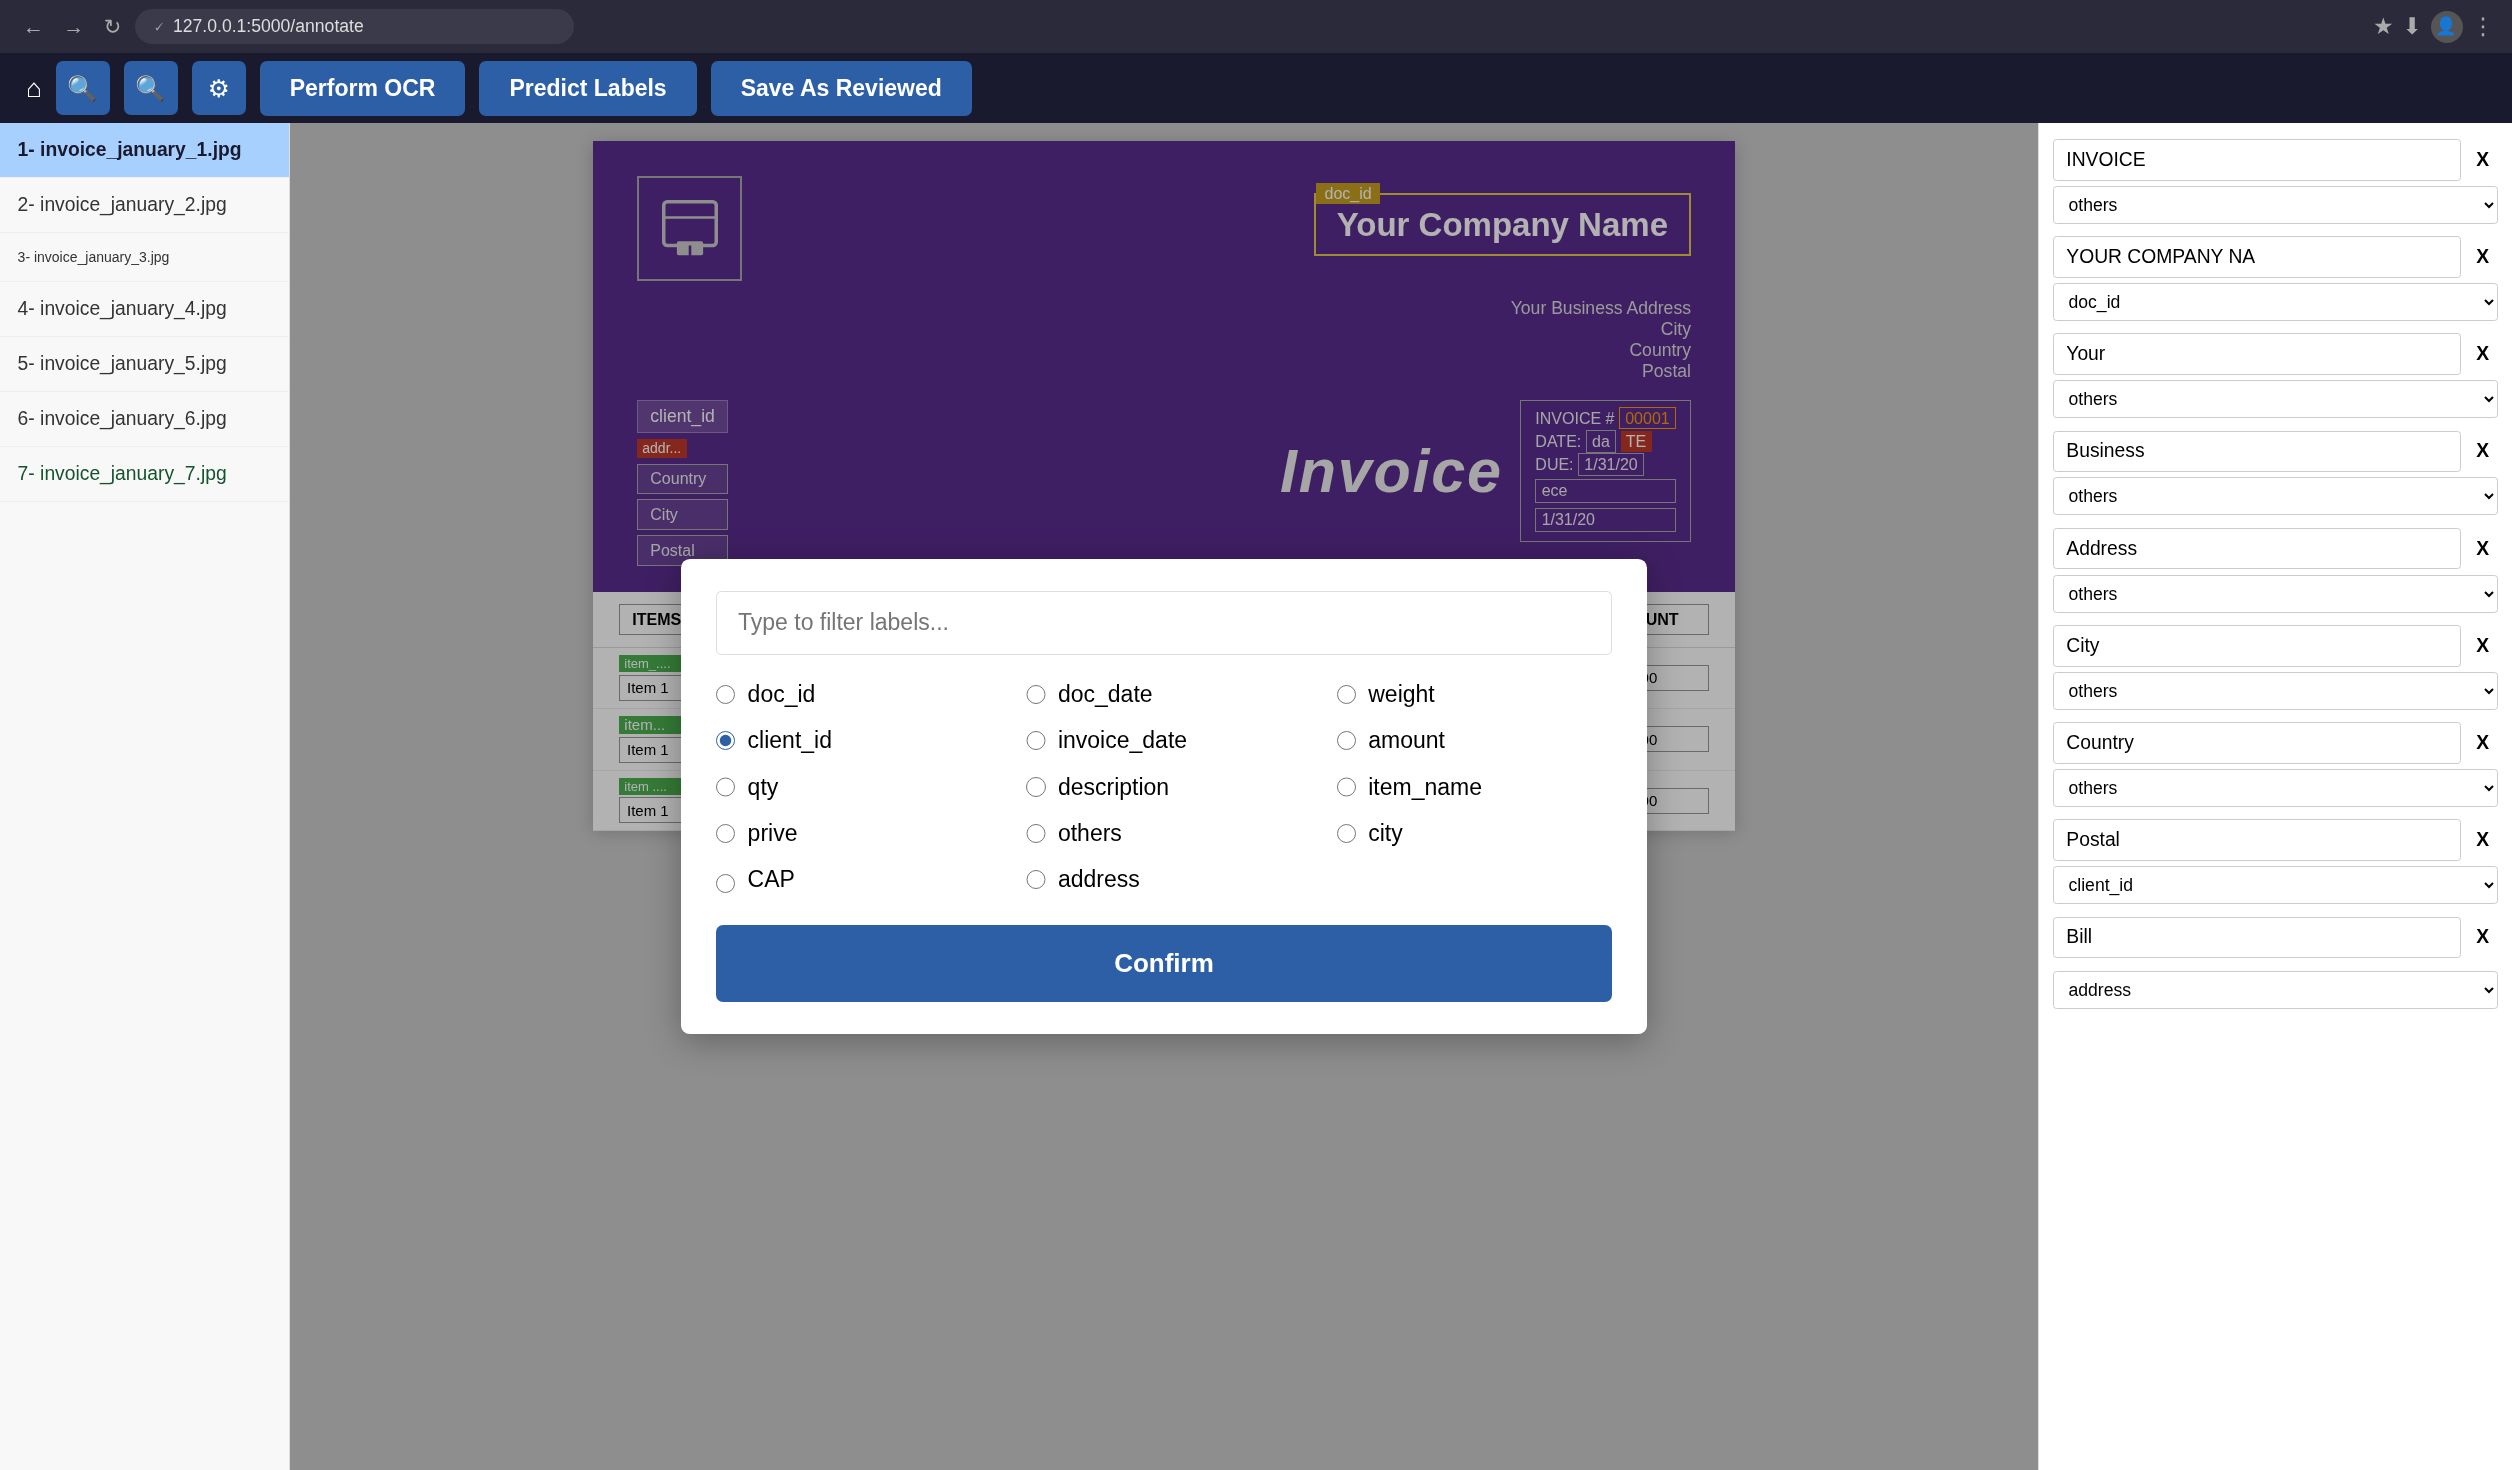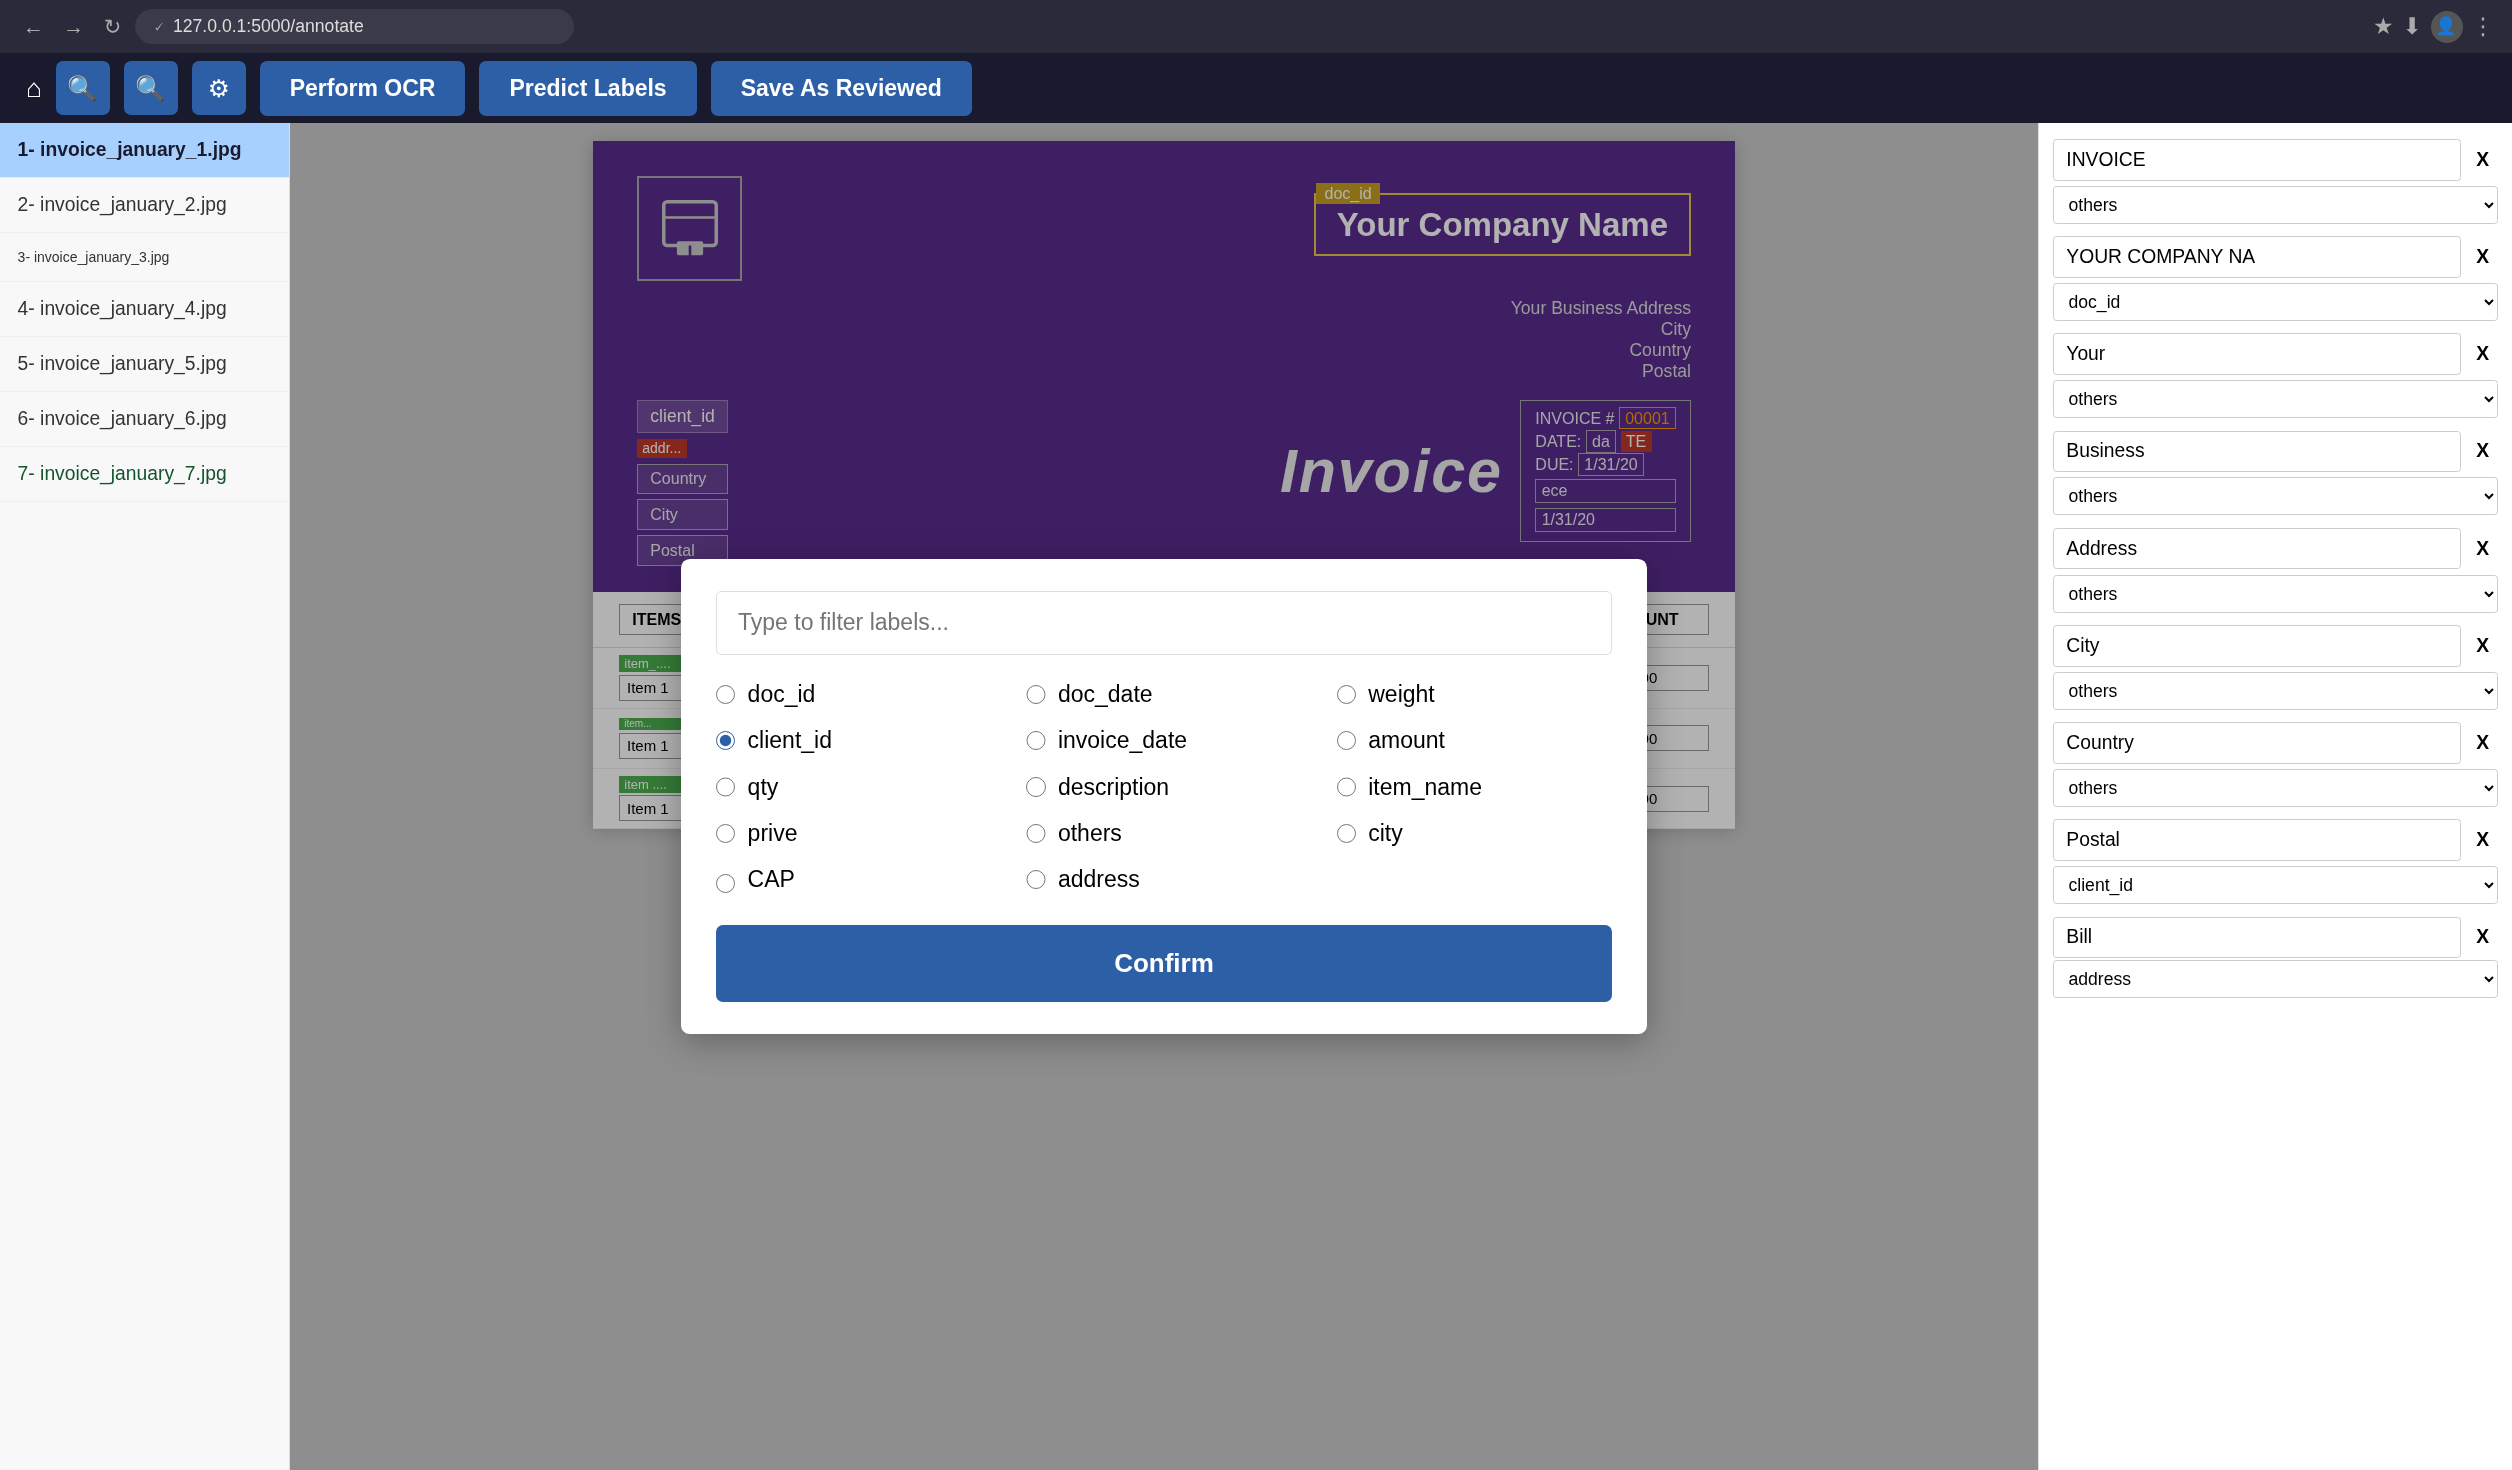--- a/index.html
+++ b/index.html
@@ -120,21 +120,21 @@
         </div>
         <div style="width:88px;display:flex;flex-direction:column;gap:2.6px;">
           <span style="background:#e67e22;color:#fff;font-size:13px;padding:0.9px 5.3px;">pri...</span>
           <span style="background:#e67e22;color:#fff;padding:3.5px 7px;font-size:15px;">$0</span>
         </div>
         <div style="width:70px;border:0.9px solid #999;padding:3.5px 7px;font-size:15px;">0%</div>
         <div style="width:114px;border:0.9px solid #999;padding:3.5px 7px;font-size:15px;">$000.00</div>
       </div>
       <div style="display:flex;gap:8.8px;padding:7px 26px;align-items:center;border-bottom:0.9px solid #eee;">
         <div style="width:97px;display:flex;flex-direction:column;gap:2.6px;">
-          <span style="background:#4caf50;color:#fff;font-size:10px;padding:0.9px 5.3px;">item...</span>
+          <span style="background:#4caf50;color:#fff;font-size:15px;padding:0.9px 5.3px;">item...</span>
           <span style="border:0.9px solid #999;padding:3.5px 7px;font-size:15px;">Item 1</span>
         </div>
         <div style="width:193px;display:flex;flex-direction:column;gap:2.6px;">
           <span style="background:#c0392b;color:#fff;font-size:13px;padding:0.9px 5.3px;">descriptio...</span>
           <span style="border:1.8px solid #c0392b;padding:3.5px 7px;font-size:15px;">Description</span>
         </div>
         <div style="flex:1;display:flex;flex-direction:column;gap:2.6px;">
           <span style="background:#4caf50;color:#fff;font-size:13px;padding:0.9px 5.3px;width:fit-content;">wei</span>
           <span style="border:0.9px solid #999;padding:3.5px 7px;font-size:15px;width:fit-content;">1</span>
         </div>
@@ -337,21 +337,21 @@
         <input type="text" value="Postal" style="flex: 1 1 0%; border: 0.9px solid rgb(204, 204, 204); padding: 8.8px 12.3px; font-size: 19.3px; border-radius: 3.5px;">
         <button style="background:none;border:none;font-size:19.3px;cursor:pointer;font-weight:bold;padding:3.5px 8.8px;">X</button>
       </div>
       <select style="border:0.9px solid #ccc;padding:7px 10.5px;font-size:17.6px;border-radius:3.5px;width:100%;background:#fff;">
         <option>client_id</option>
         <option>others</option>
         <option>doc_id</option>
       </select>
     </div>
 
-    <div style="display:flex;flex-direction:column;gap:2px;">
+    <div style="display:flex;flex-direction:column;gap:13px;">
       <div style="display:flex;align-items:center;gap:7px;">
         <input type="text" value="Bill" style="flex: 1 1 0%; border: 0.9px solid rgb(204, 204, 204); padding: 8.8px 12.3px; font-size: 19.3px; border-radius: 3.5px;">
         <button style="background:none;border:none;font-size:19.3px;cursor:pointer;font-weight:bold;padding:3.5px 8.8px;">X</button>
       </div>
       <select style="border:0.9px solid #ccc;padding:7px 10.5px;font-size:17.6px;border-radius:3.5px;width:100%;background:#fff;">
         <option>address</option>
         <option>others</option>
         <option>doc_id</option>
       </select>
     </div>

